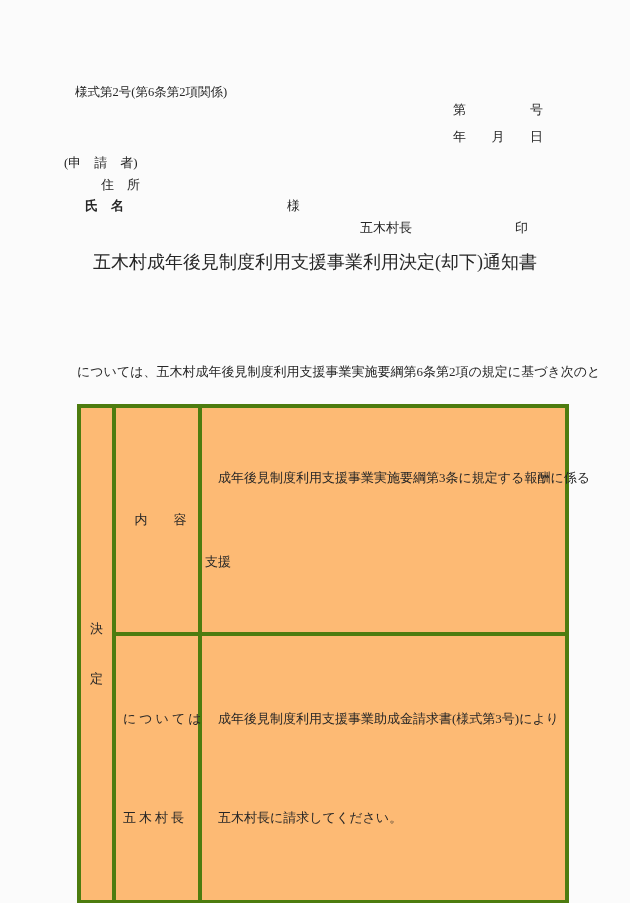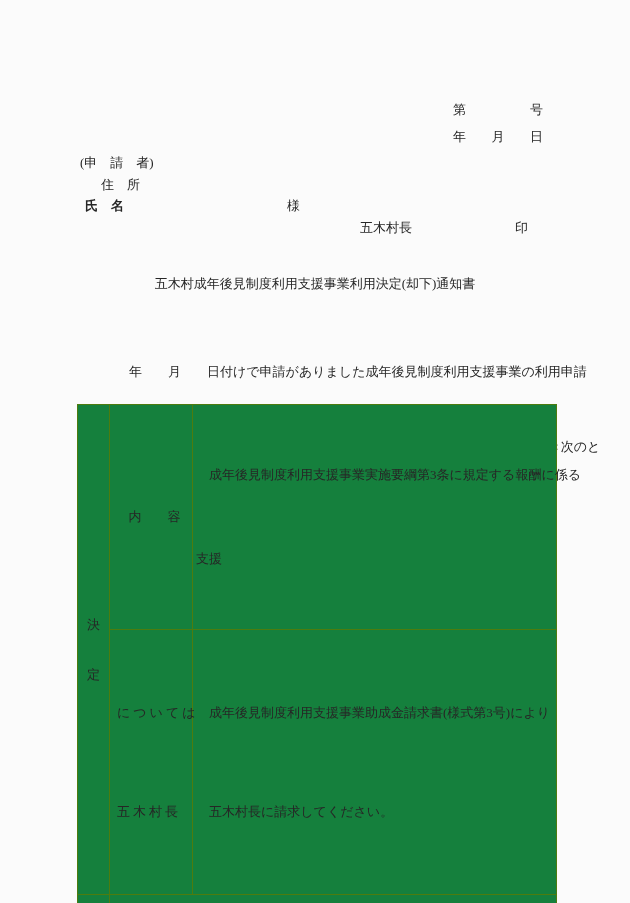--- a/index.html
+++ b/index.html
@@ -17,44 +17,44 @@
     font-family: "Liberation Serif", "DejaVu Serif", serif;
     font-size: 13px;
     line-height: 16px;
     overflow: hidden;
   }
   .abs { position: absolute; white-space: pre; }
 
   .form-number   { left: 75px;  top: 84px;  font-size: 12.5px; }
   .doc-no-row    { left: 453px; top: 102px; width: 90px; display: flex; justify-content: space-between; }
   .date-row      { left: 453px; top: 129px; width: 90px; display: flex; justify-content: space-between; }
-  .applicant     { left: 80px;  top: 155px; }
+  .applicant     { left: 64px;  top: 155px; }
   .address       { left: 101px;  top: 177px; }
   .name          { left: 85px;  top: 198px; font-weight: bold; }
   .honorific     { left: 287px; top: 198px; }
   .mayor         { left: 360px; top: 220px; }
   .seal          { left: 515px; top: 220px; }
-  .doc-title     { left: 0; top: 276px; width: 630px; text-align: center; font-size: 13px; }
+  .doc-title     { left: 0; top: 254px; width: 630px; text-align: center; font-size: 18px; }
   .body-par      { left: 77px;  top: 309px; width: 482px; line-height: 25px; }
   .body-par div  { white-space: pre; }
 
   table.decision {
     position: absolute;
     left: 77px; top: 404px;
     width: 476px;
     border-collapse: collapse;
     table-layout: fixed;
     font-size: 13px;
     color: #262626;
   }
   table.decision td {
-    border: 1px solid #4d7c0f;
+    border: 4px solid #4d7c0f;
     padding: 0;
     vertical-align: middle;
-    background: #15803d;
+    background: #fdba74;
   }
   td.col-group   { width: 31px; }
   td.col-label   { width: 82px; }
   td.col-content { width: 363px; }
 
   .v-head {
     display: flex;
     flex-direction: column;
     align-items: center;
     justify-content: center;
@@ -70,20 +70,21 @@
   .label-two-line { padding-left: 7px; line-height: 33px; letter-spacing: 3px; white-space: pre; }
   .content-inner-1 { padding-left: 3px; line-height: 28px; white-space: pre; }
   .content-inner-2 { padding-left: 3px; line-height: 33px; white-space: pre; }
   td.reason-cell { vertical-align: top; }
 </style>
 </head>
 <body>
 
 <div class="page">
 
+  <div class="abs form-number">様式第2号(第6条第2項関係)</div>
 
   <div class="abs doc-no-row">
     <span>第</span>
     <span>号</span>
   </div>
 
   <div class="abs date-row">
     <span>年</span>
     <span>月</span>
     <span>日</span>
@@ -92,21 +93,20 @@
   <div class="abs applicant">(申　請　者)</div>
   <div class="abs address">住　所</div>
   <div class="abs name">氏　名</div>
   <div class="abs honorific">様</div>
   <div class="abs mayor">五木村長</div>
   <div class="abs seal">印</div>
 
   <div class="abs doc-title">五木村成年後見制度利用支援事業利用決定(却下)通知書</div>
 
   <div class="abs body-par">
-    <div>　　　　年　　月　　日付けで申請がありました成年後見制度利用支援事業の利用申請</div>
     <div>については、五木村成年後見制度利用支援事業実施要綱第6条第2項の規定に基づき次のと</div>
     <div>おり決定(却下)しましたので通知します。</div>
   </div>
 
   <table class="decision">
     <tbody>
         <tr class="row-content">
       <td class="col-group" rowspan="2">
         <div class="v-head decide">
           <span>決</span>

